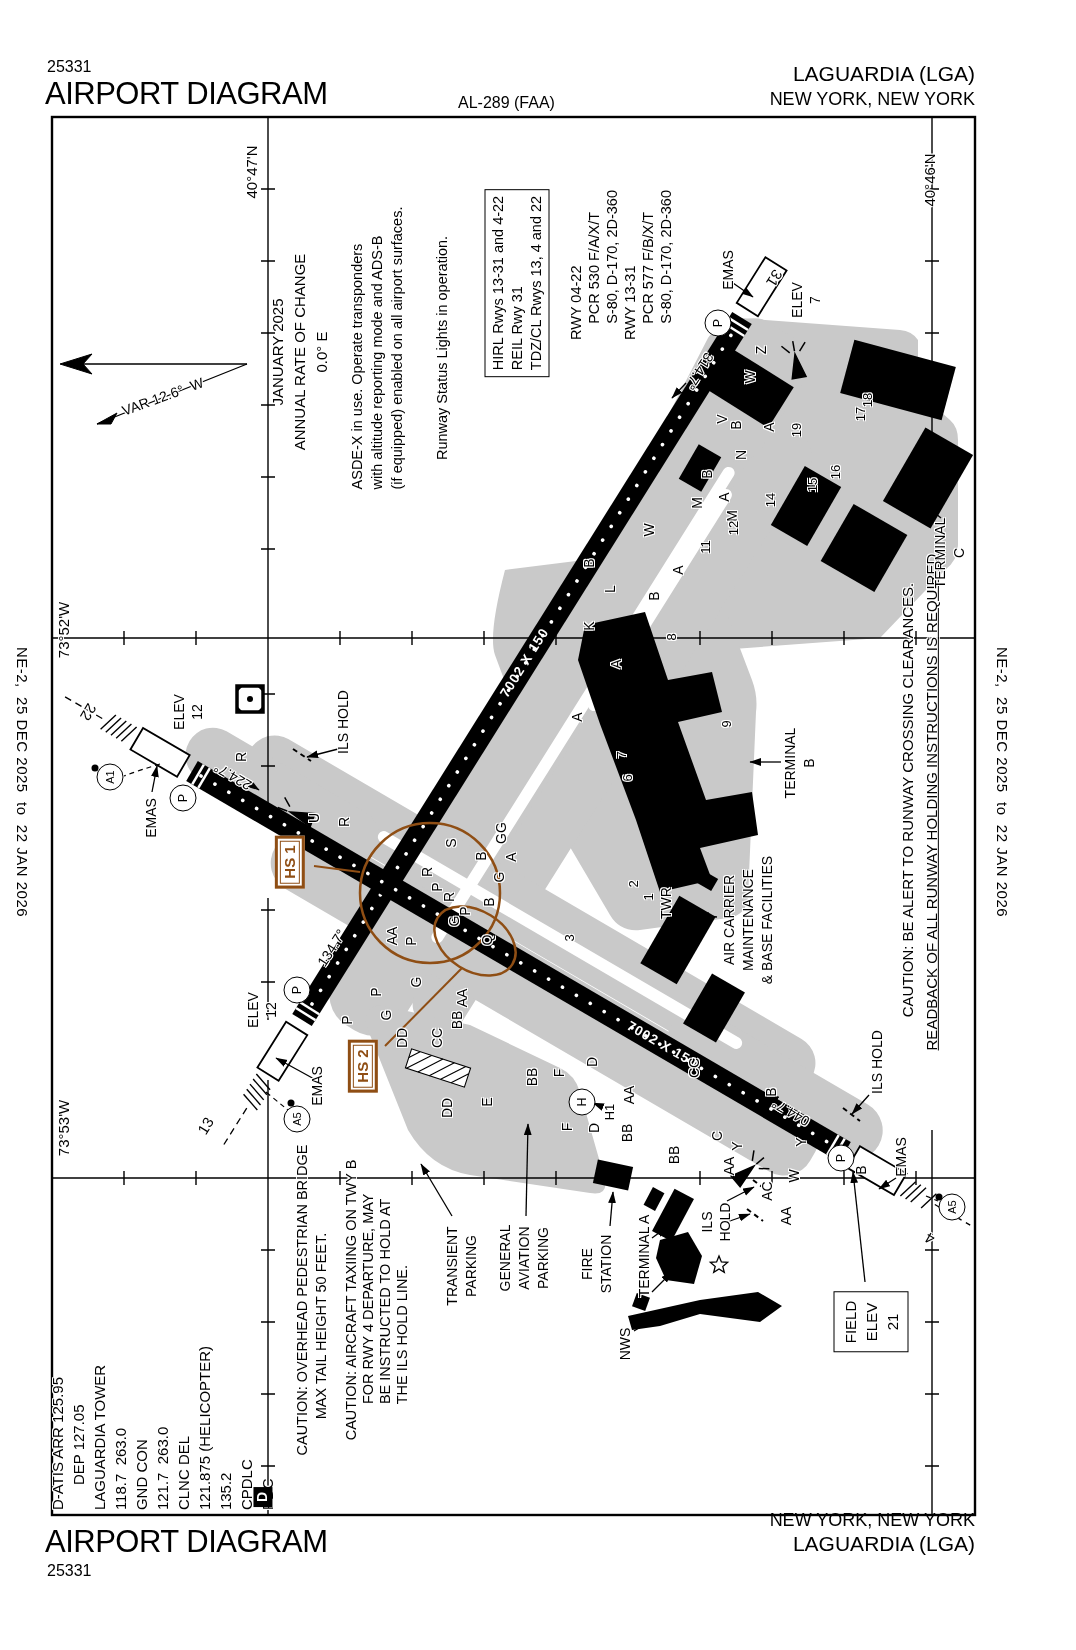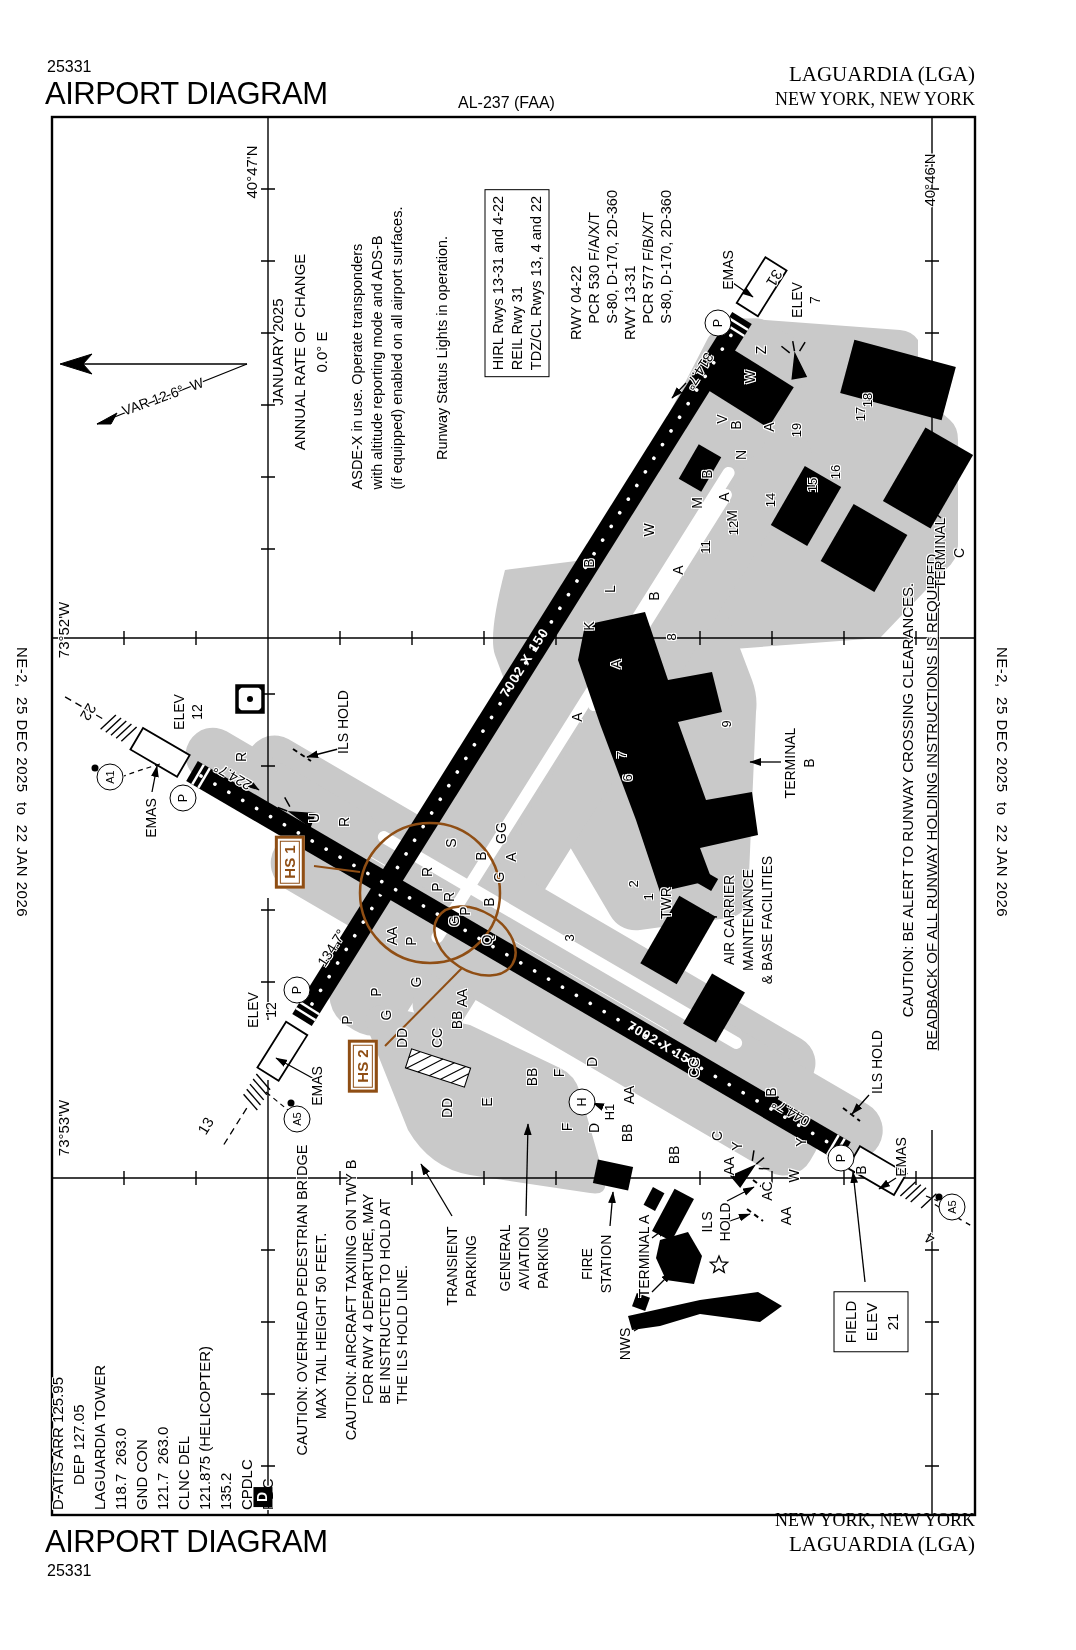--- a/index.html
+++ b/index.html
@@ -6,21 +6,21 @@
   .page{position:relative;width:1076px;height:1650px;background:#fff;overflow:hidden;
         font-family:"Liberation Sans",sans-serif;color:#000;}
   svg{position:absolute;left:0;top:0;}
   
   .st{position:absolute;white-space:pre;}
   .hnum{font-size:16px;}
   .htitle{font-size:31px;font-weight:500;letter-spacing:-.5px;}
   .halid{font-size:16px;}
   .hair{font-size:21px;font-weight:500;}
   .hcity{font-size:18px;font-weight:500;}
-  .right{text-align:right;transform:translateX(-100%);font-family:Liberation Serif, serif;}
+  .right{text-align:right;transform:translateX(-100%);}
   .marg{font-size:15px;letter-spacing:.5px;transform-origin:center;}
   
   #labels{position:absolute;left:0;top:0;width:100%;height:100%;}
   .dl{position:absolute;font-size:14px;line-height:1.22;white-space:pre;transform-origin:center;
       text-shadow:-1px -1px 0 #fff,1px -1px 0 #fff,-1px 1px 0 #fff,1px 1px 0 #fff,0 1px 0 #fff,0 -1px 0 #fff;}
   .k-box{border:1.6px solid #000;background:#fff;padding:3px 6px;text-shadow:none;}
   .k-field{border:1.6px solid #000;background:#fff;padding:5px 8px;text-shadow:none;}
   .k-hs{border:3.5px solid var(--hotspot_brown,#8f4e14);box-shadow:inset 0 0 0 2px #fff,inset 0 0 0 3px var(--hotspot_brown,#8f4e14);
         color:var(--hotspot_brown,#8f4e14);background:#fff;padding:3px 7px;font-weight:700;text-shadow:none;}
   .k-circ{width:25px;height:25px;border:1.6px solid #000;border-radius:50%;background:#fff;
@@ -245,21 +245,21 @@
       <line x1="603" y1="1107" x2="593" y2="1103" marker-end="url(#ah)"></line>
       <line x1="346" y1="936" x2="360" y2="917" marker-end="url(#ah)"></line>
       <line x1="247" y1="782" x2="259" y2="790" marker-end="url(#ah)"></line>
       <line x1="686" y1="383" x2="672" y2="398" marker-end="url(#ah)"></line>
       <line x1="782" y1="1103" x2="768" y2="1094" marker-end="url(#ah)"></line>
     </g>
   </svg>
 
   <div class="st hnum" style="left:47px;top:58px">25331</div>
   <div class="st htitle" style="left:45px;top:76px">AIRPORT DIAGRAM</div>
-  <div class="st halid" style="left:458px;top:94px">AL-237 (FAA)</div>
+  <div class="st halid" style="left:458px;top:94px">AL-289 (FAA)</div>
   <div class="st hair right" style="left:975px;top:62px">LAGUARDIA (LGA)</div>
   <div class="st hcity right" style="left:975px;top:89px">NEW YORK, NEW YORK</div>
 
   <div class="st htitle" style="left:45px;top:1524px">AIRPORT DIAGRAM</div>
   <div class="st hnum" style="left:47px;top:1562px">25331</div>
   <div class="st hcity right" style="left:975px;top:1510px">NEW YORK, NEW YORK</div>
   <div class="st hair right" style="left:975px;top:1532px">LAGUARDIA (LGA)</div>
 
   <div class="st marg" style="left:22px;top:782px;transform:translate(-50%,-50%) rotate(90deg)">NE-2,  25 DEC 2025  to  22 JAN 2026</div>
   <div class="st marg" style="left:1002px;top:782px;transform:translate(-50%,-50%) rotate(90deg)">NE-2,  25 DEC 2025  to  22 JAN 2026</div>

